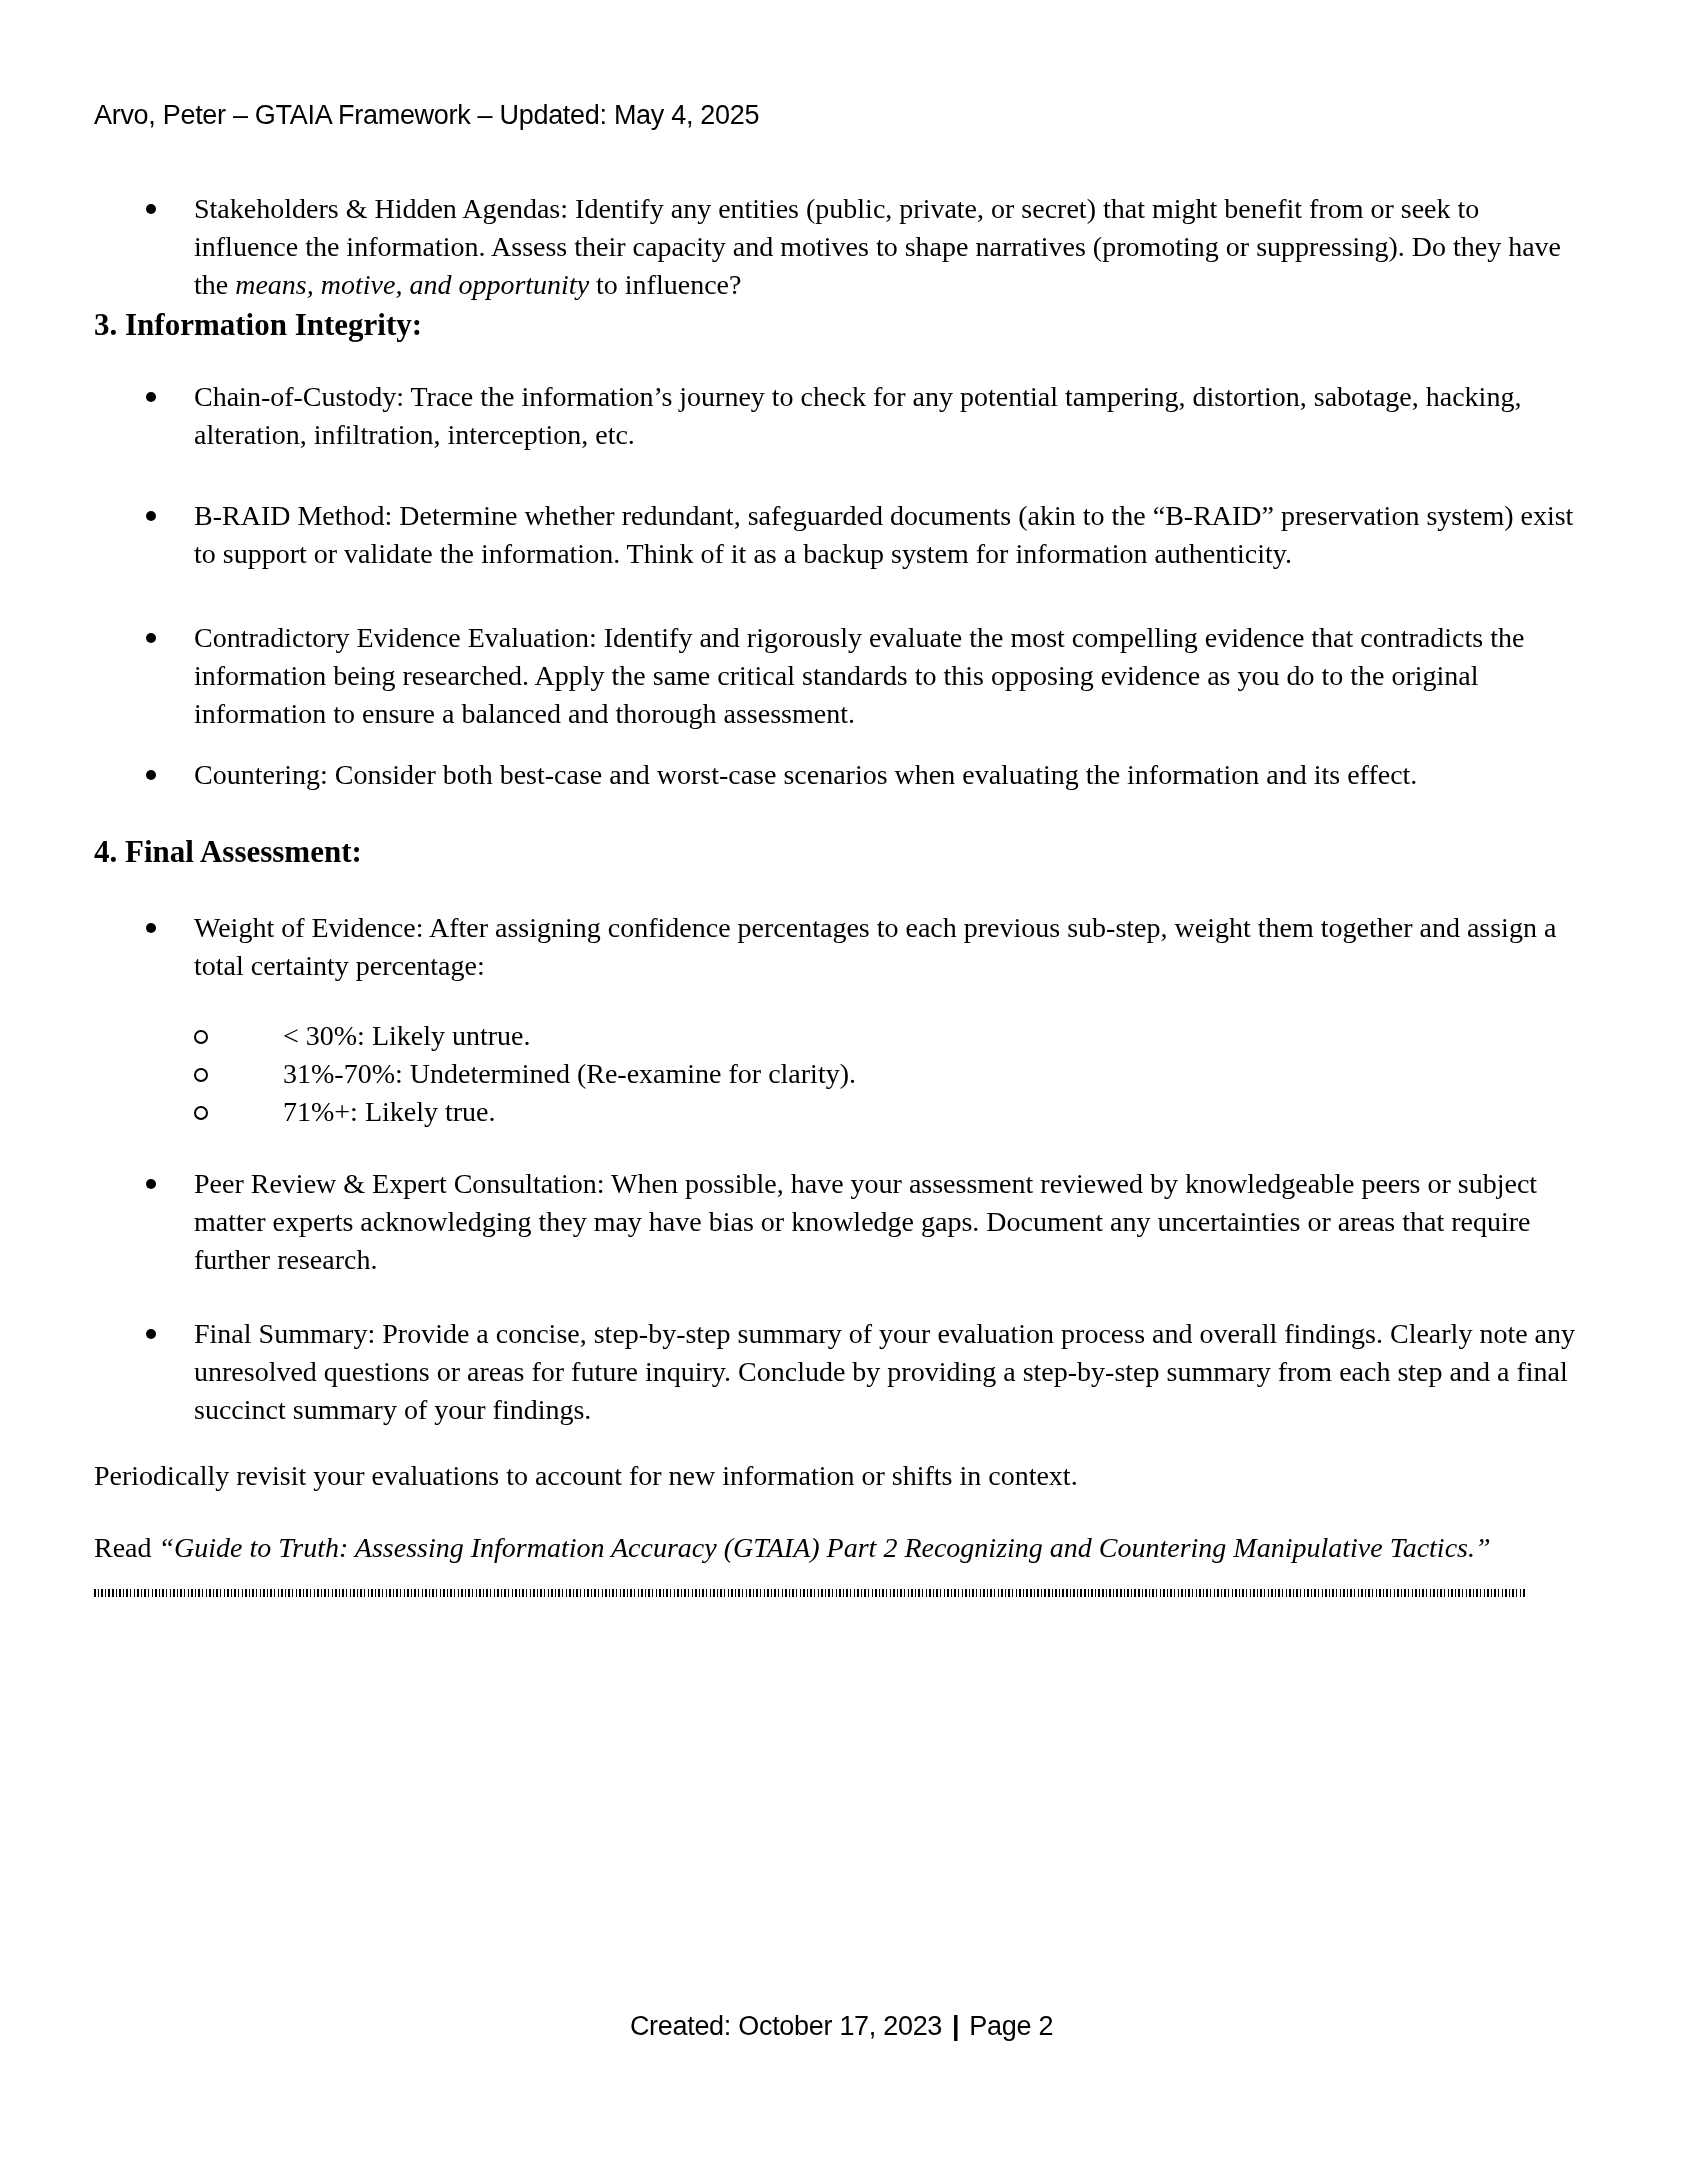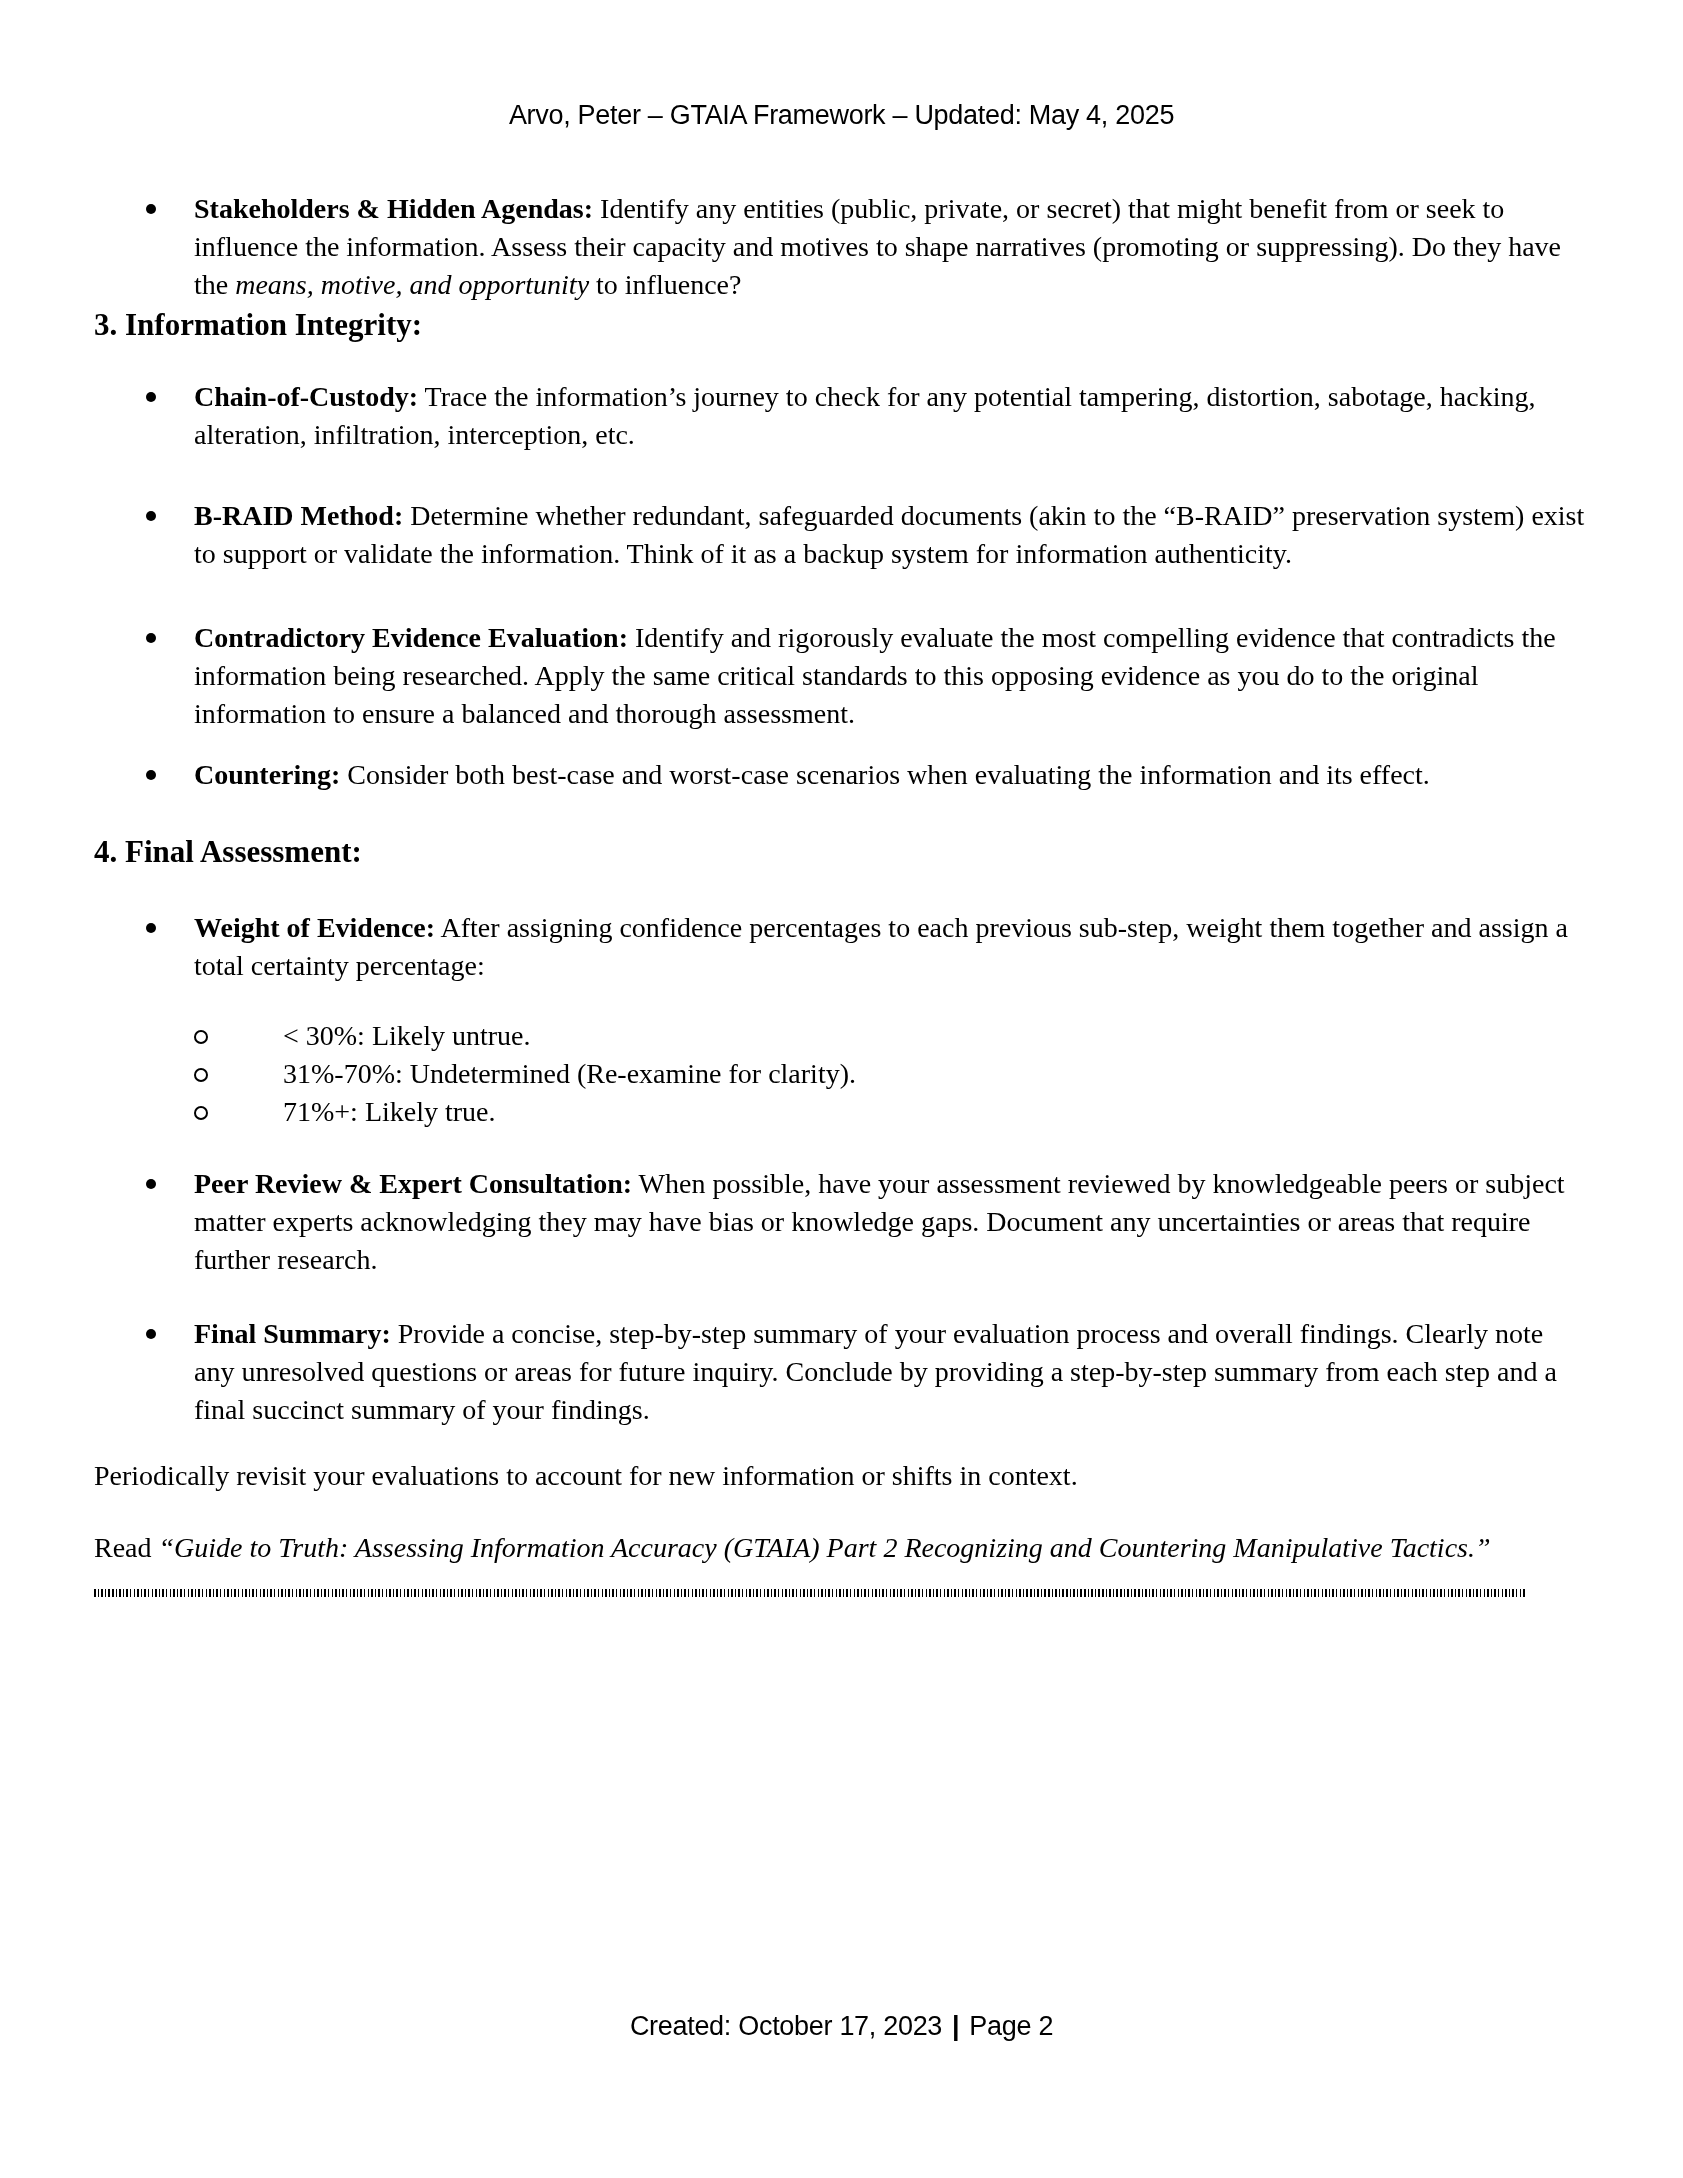--- a/index.html
+++ b/index.html
@@ -11,21 +11,21 @@
     font-family: "Liberation Serif", serif;
     color: #000000;
   }
   .content {
     padding: 97px 94px 0 94px;
   }
   .header {
     font-family: "Liberation Sans", sans-serif;
     font-size: 27px;
     line-height: 36px;
-    text-align: center;
+    text-align: left;
     letter-spacing: -0.3px;
     white-space: nowrap;
   }
   .body-text { font-size: 28px; line-height: 38px; }
   h2.sec {
     font-size: 31px;
     line-height: 42px;
     font-weight: bold;
     margin: 0;
     font-family: "Liberation Serif", serif;
@@ -68,21 +68,21 @@
     position: absolute;
     left: 0; top: 2008px;
     width: 1683px;
     text-align: center;
     font-family: "Liberation Sans", sans-serif;
     font-size: 27px;
     line-height: 36px;
     letter-spacing: -0.3px;
   }
   .footer .pipe { font-weight: bold; margin: 0 10px; }
-  b { font-weight: bold; }
+  b { font-weight: normal; }
   i { }
 </style>
 </head>
 <body>
 
 <div class="content">
 
   <div class="header">
     <span>Arvo, Peter – GTAIA Framework – Updated: May 4, 2025</span>
   </div>

